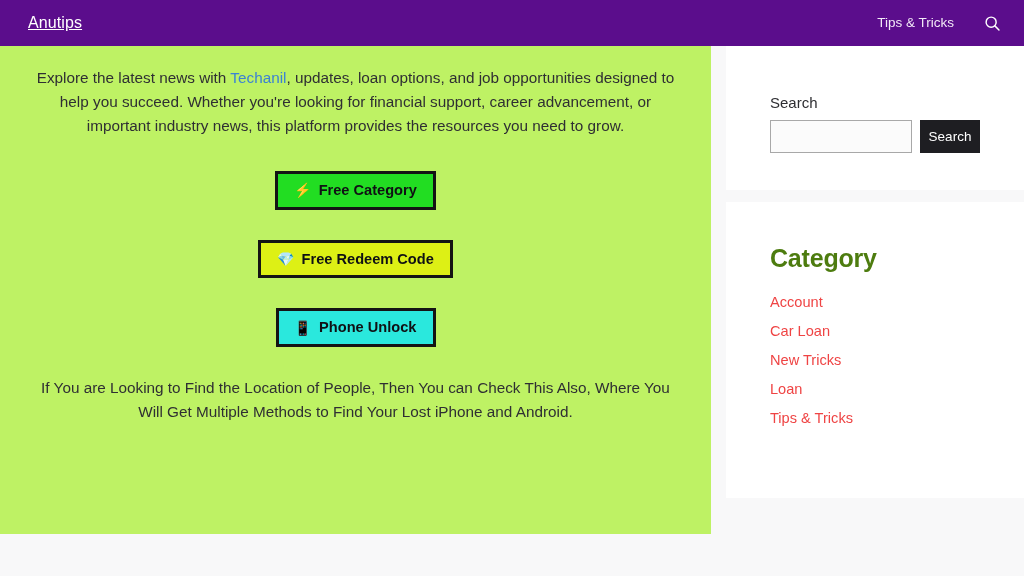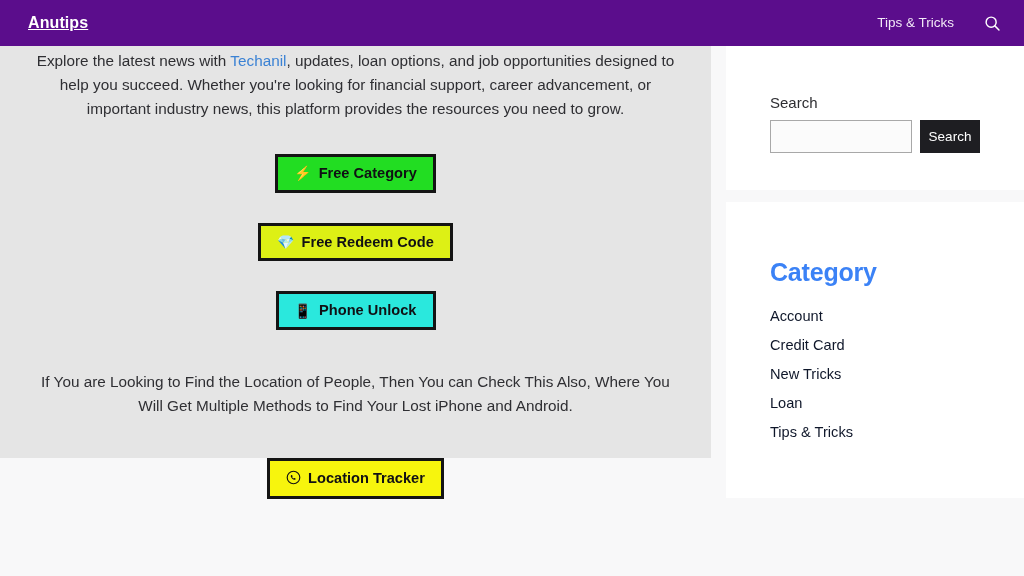--- a/index.html
+++ b/index.html
@@ -27,21 +27,21 @@
     height: 46px;
     background: #5b0d8c;
     display: flex;
     align-items: center;
     justify-content: space-between;
     padding: 0 22px 0 28px;
   }
   .brand {
     color: #ffffff;
     font-size: 16px;
-    font-weight: bold;
+    font-weight: normal;
     letter-spacing: 0.1px;
     line-height: 1;
   }
   .header-right {
     display: flex;
     align-items: center;
     gap: 28px;
   }
   .nav-link {
     color: #f2e9f7;
@@ -64,23 +64,23 @@
     top: 46px; left: 0;
     width: 1024px;
     height: 530px;
     display: flex;
     align-items: flex-start;
   }
 
   
   .main {
     width: 711px;
-    height: 412px;
-    background: #e5e5e5;
-    padding: 3px 18px 0 18px;
+    height: 488px;
+    background: #bef264;
+    padding: 20px 18px 0 18px;
   }
   .intro-p {
     margin: 0;
     padding: 0 8px;
     text-align: center;
     color: #2f2f33;
     font-size: 15.3px;
     line-height: 1.57;
   }
   .intro-p .brand-link {
@@ -113,21 +113,21 @@
     font-size: 14px;
     line-height: 1;
     display: inline-block;
   }
   .gap-recharge { height: 33px; }
   .gap-redeem   { height: 30px; }
   .gap-unlock   { height: 30px; }
   .gap-tracker  { height: 28px; }
 
   .mid-p {
-    margin: 12px;
+    margin: 1px;
     padding: 0 8px;
     text-align: center;
     color: #2f2f33;
     font-size: 15.3px;
     line-height: 1.57;
   }
 
   
   .sidebar {
     width: 313px;
@@ -178,35 +178,35 @@
     font-family: "Liberation Sans", sans-serif;
   }
 
   .card-gap { height: 12px; }
 
   .card-category {
     height: 296px;
     padding: 38px 44px 0 44px;
   }
   .cat-title {
-    margin: 18px 0 20px 0;
+    margin: 4px 0 20px 0;
     font-size: 25px;
     font-weight: bold;
-    color: #3b82f6;
+    color: #4d7c0f;
     line-height: 1.15;
     letter-spacing: -0.2px;
   }
   .cat-list {
     list-style: none;
     margin: 0;
     padding: 0;
   }
   .cat-list li { margin-bottom: 10.5px; }
   .cat-link {
-    color: #0f172a;
+    color: #ef4444;
     font-size: 14.6px;
     text-decoration: none;
     line-height: 1.2;
   }
 </style>
 </head>
 <body>
 
 <div id="page">
 
@@ -255,31 +255,20 @@
           <span>Phone Unlock</span>
         </a>
       </div>
 
       <div class="gap-tracker"></div>
 
       <p class="mid-p">If You are Looking to Find the Location of People, Then You can Check This Also, Where You Will Get Multiple Methods to Find Your Lost iPhone and Android.</p>
 
       <div class="gap-tracker"></div>
 
-      <div class="btn-wrap">
-        <a class="cta-btn" href="#" style="background:#f7f50d;">
-          <span class="cta-icon">
-            <svg width="15" height="15" viewBox="0 0 20 20">
-              <circle cx="10" cy="10" r="8.4" fill="none" stroke="#101014" stroke-width="1.5"></circle>
-              <path d="M7.2 6.6c0.35-0.2 0.75-0.1 0.95 0.3l0.6 1.15c0.15 0.3 0.05 0.6-0.2 0.8l-0.4 0.32c0.45 0.95 1.2 1.65 2.1 2.05l0.35-0.42c0.2-0.25 0.52-0.3 0.8-0.15l1.15 0.6c0.4 0.2 0.5 0.65 0.25 0.98-0.5 0.68-1.35 0.98-2.15 0.72-2.0-0.62-3.6-2.2-4.25-4.2-0.25-0.8 0.05-1.6 0.8-2.15z" fill="#101014"></path>
-            </svg>
-          </span>
-          <span>Location Tracker</span>
-        </a>
-      </div>
 
     </div>
 
     <div class="sidebar">
 
       <div class="card card-search">
         <p class="widget-title">Search</p>
         <div class="search-row">
           <input class="search-input" type="text" value="" placeholder="" style="">
           <button class="search-submit">Search</button>
@@ -288,21 +277,21 @@
 
       <div class="card-gap"></div>
 
       <div class="card card-category">
         <h2 class="cat-title">Category</h2>
         <ul class="cat-list">
           <li>
             <a class="cat-link" href="#">Account</a>
           </li>
           <li>
-            <a class="cat-link" href="#">Credit Card</a>
+            <a class="cat-link" href="#">Car Loan</a>
           </li>
           <li>
             <a class="cat-link" href="#">New Tricks</a>
           </li>
           <li>
             <a class="cat-link" href="#">Loan</a>
           </li>
           <li>
             <a class="cat-link" href="#">Tips &amp; Tricks</a>
           </li>

